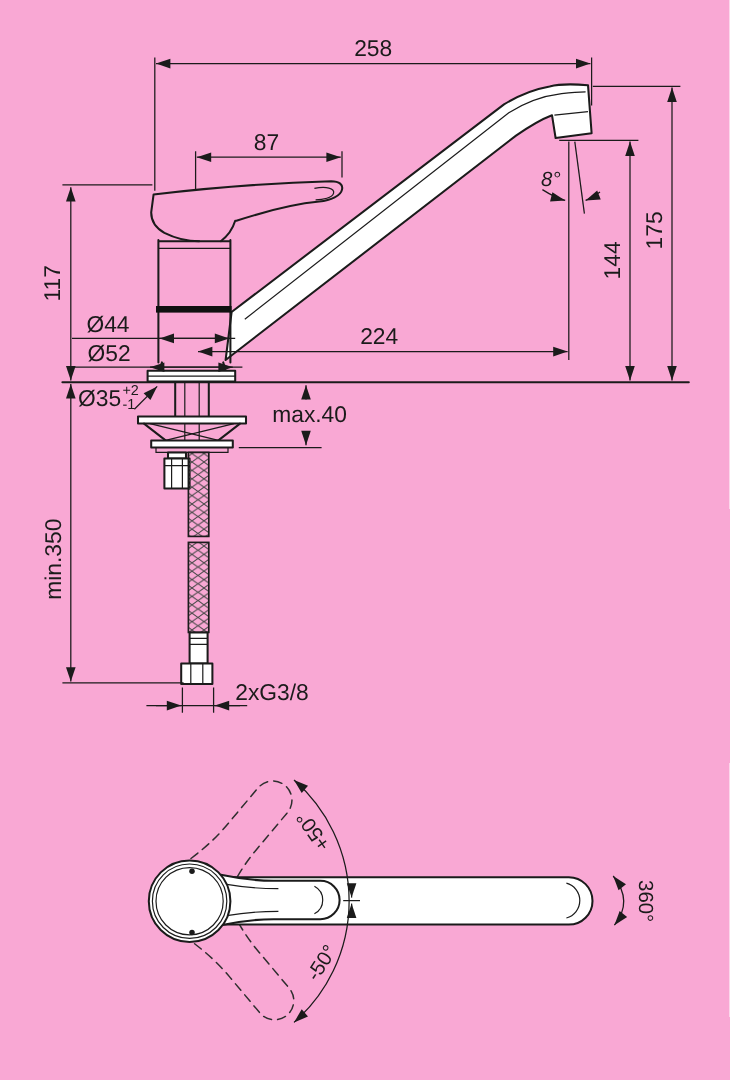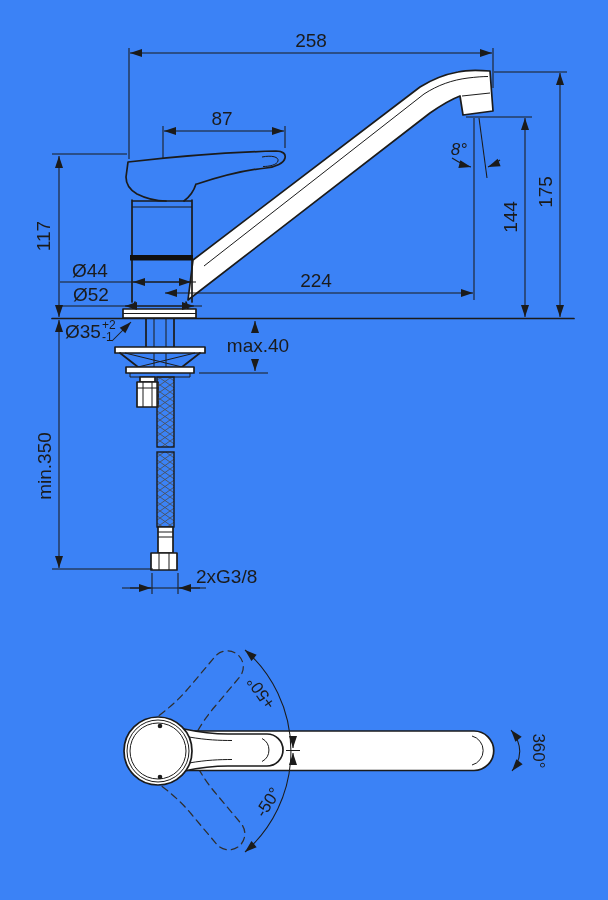--- a/index.html
+++ b/index.html
@@ -1,16 +1,16 @@
 <!DOCTYPE html>
 <html><head>
 <meta charset="utf-8">
 <style>
   html,body{margin:0;padding:0;background:#fff;}
-  .sheet{width:608px;height:900px;background:#3b82f6;position:relative;overflow:hidden;
+  .sheet{width:608px;height:900px;background:#f9a8d4;position:relative;overflow:hidden;
          font-family:"Liberation Sans",sans-serif;}
   svg{display:block;}
   svg text{fill:#1b1b1b;font-family:"Liberation Sans",sans-serif;}
   .dimtxt{font-size:19px;}
   .toltxt{font-size:12px;}
   .angtxt{font-size:17px;}
   .ital{font-style:italic;}
   .outline{stroke:#1b1b1b;stroke-width:1.7;fill:none;stroke-linejoin:round;stroke-linecap:round;}
   .outlinew{stroke:#1b1b1b;stroke-width:1.7;fill:#fff;stroke-linejoin:round;}
   .thin{stroke:#1b1b1b;stroke-width:1;fill:none;}

